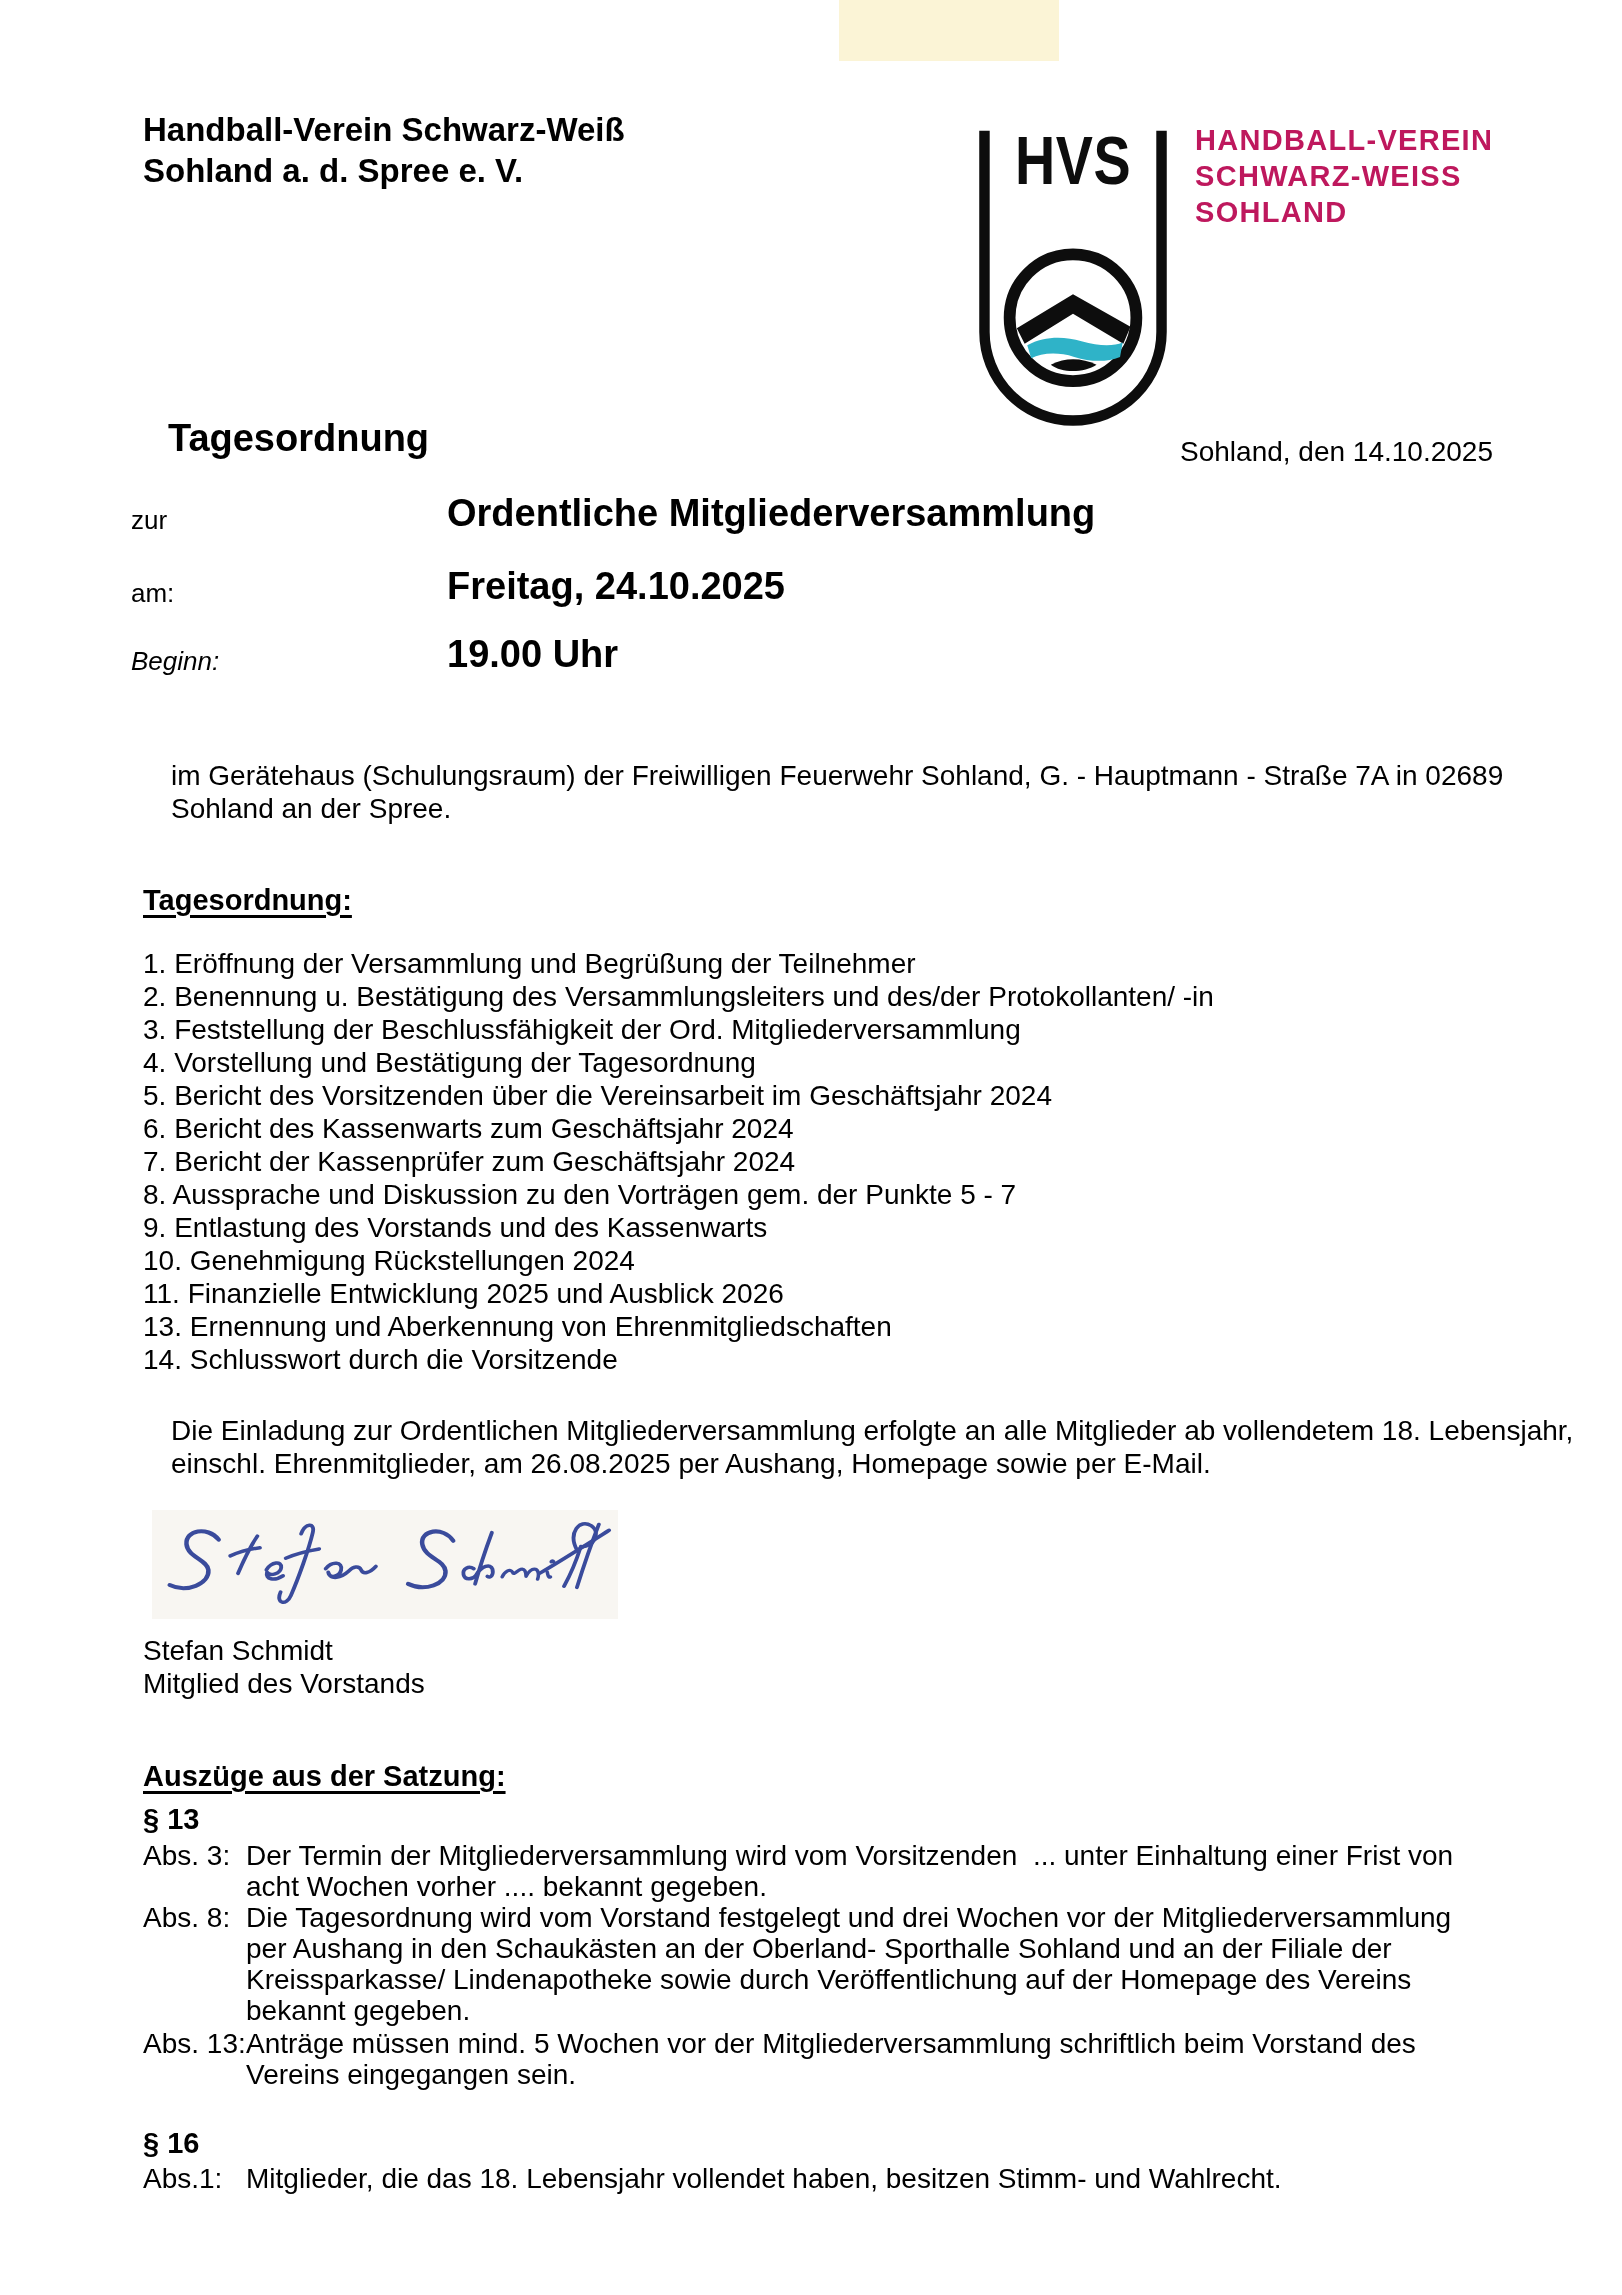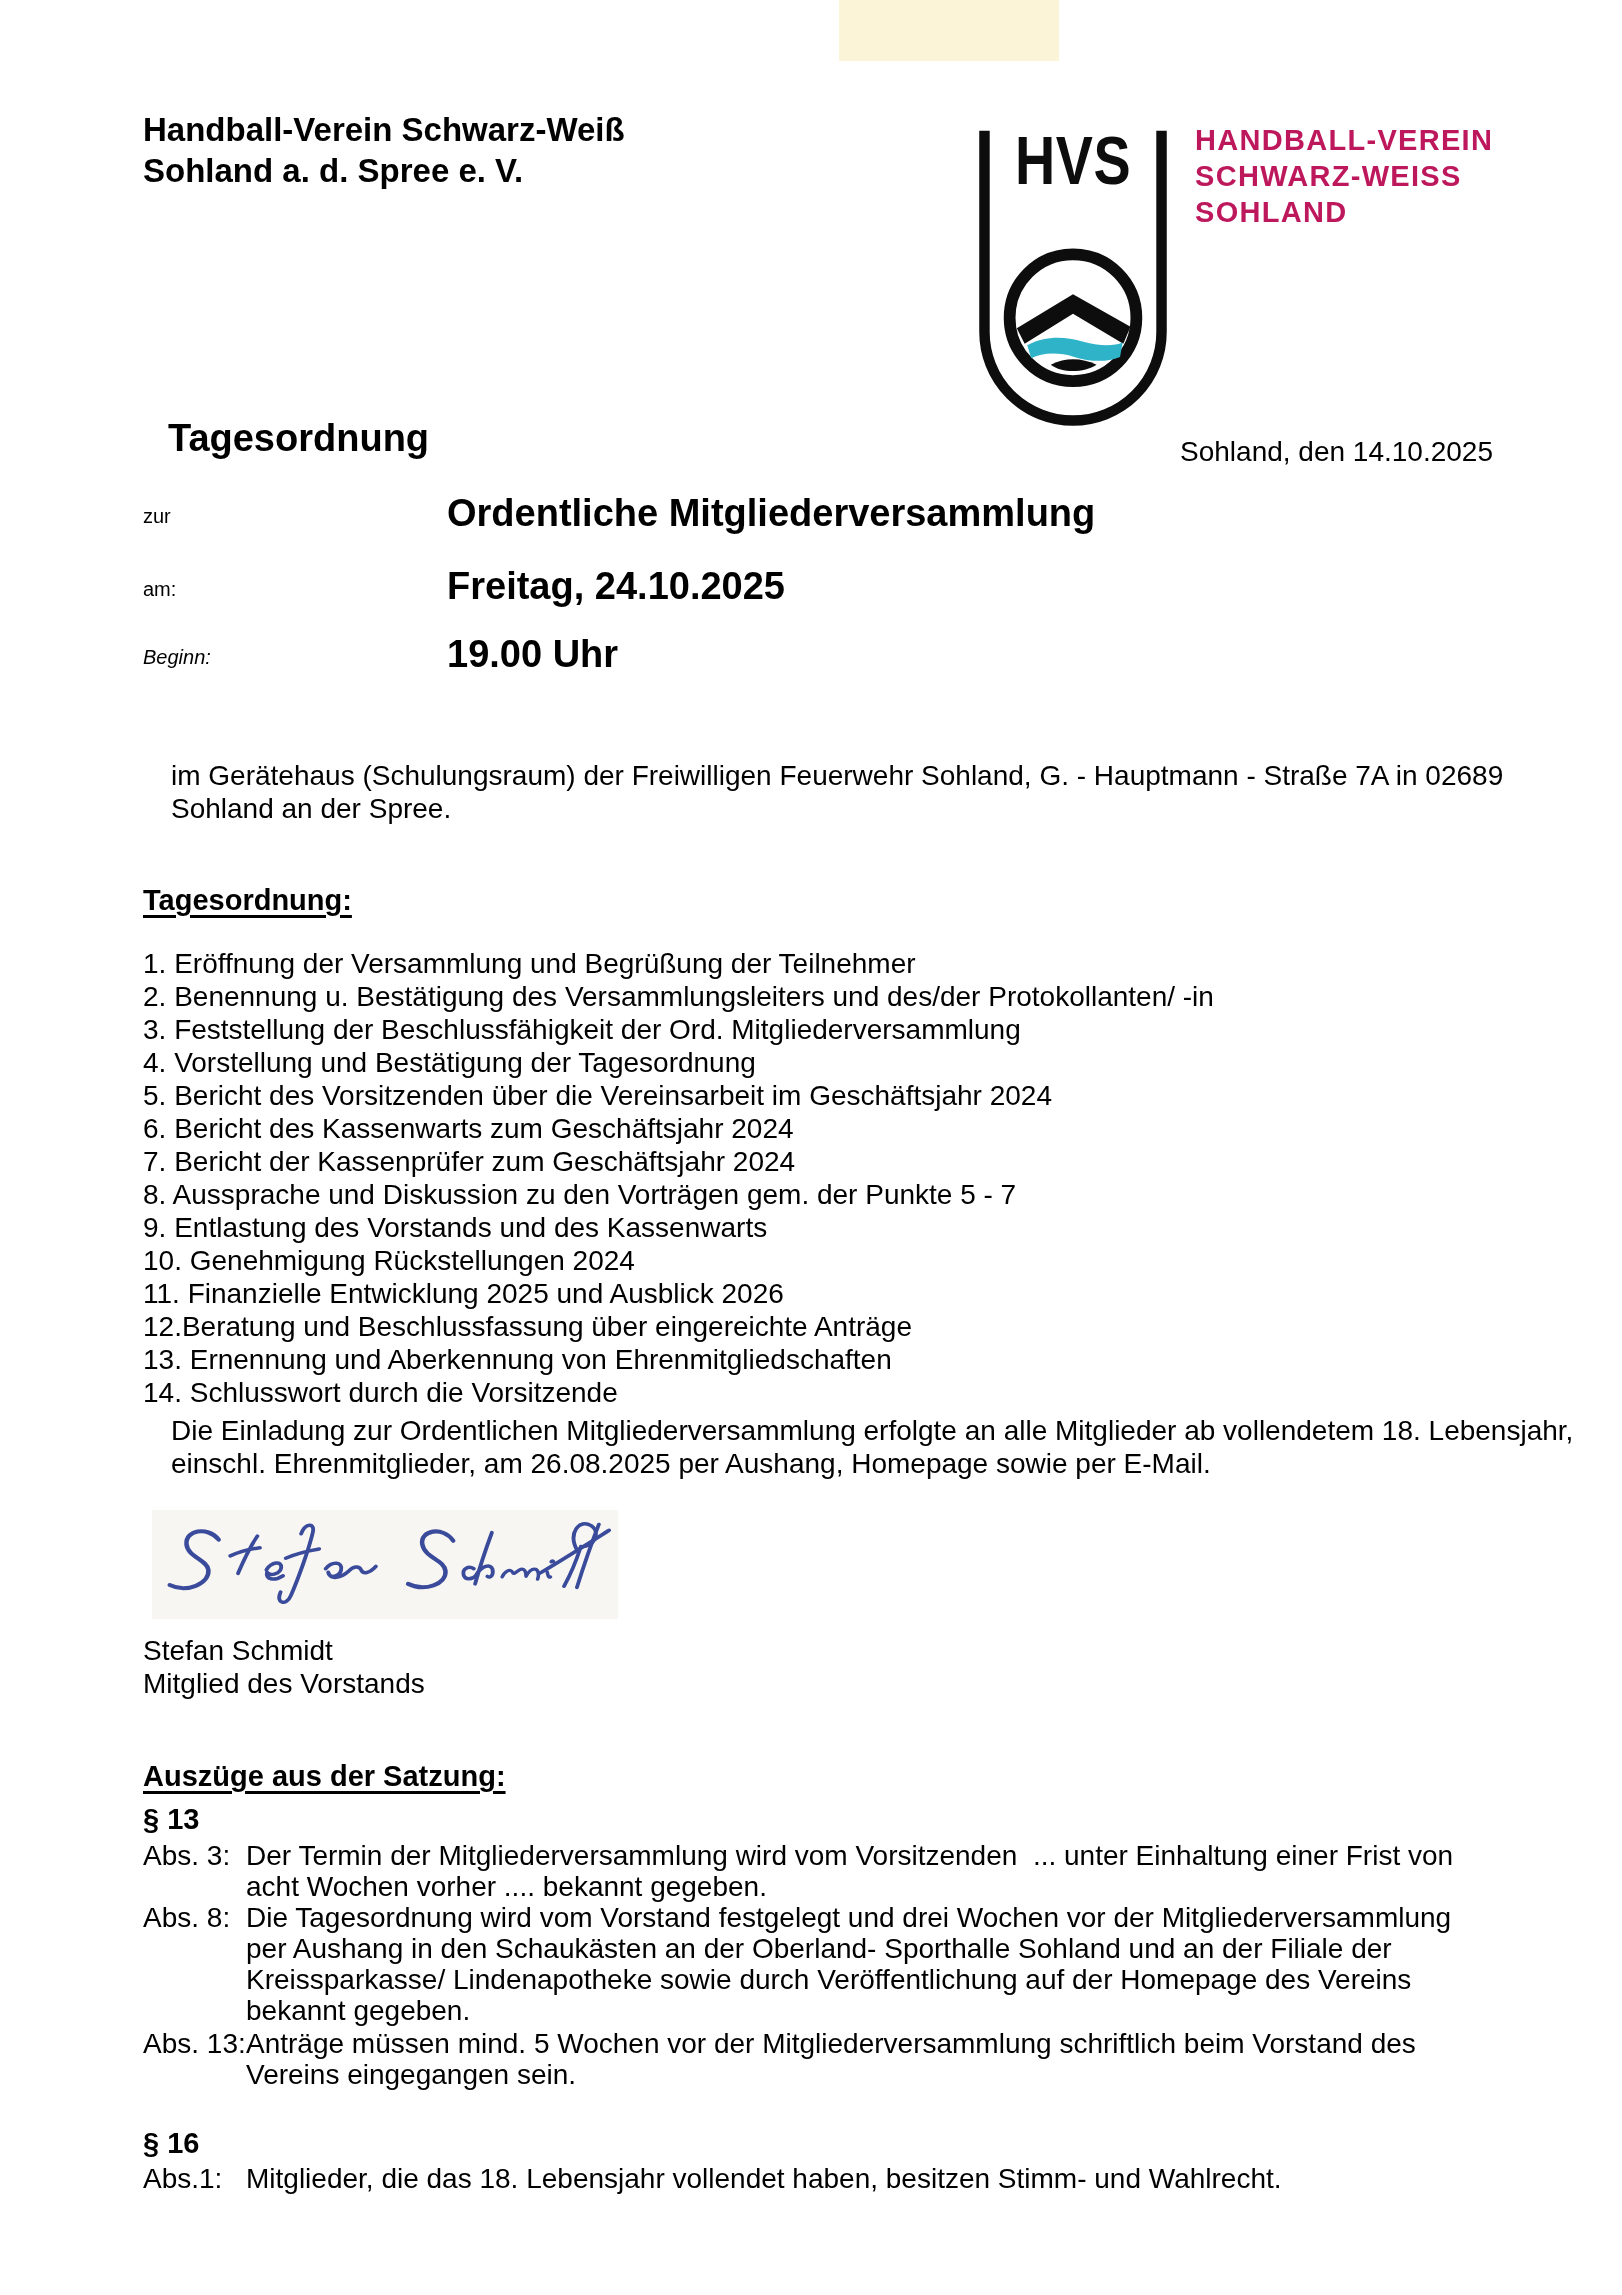--- a/index.html
+++ b/index.html
@@ -14,21 +14,21 @@
   .sender .indent{padding-left:27.5px;}
   
   .highlight{left:839px;top:0;width:220px;height:61px;background:#fbf4d6;}
   
   .emblem{left:975px;top:128px;}
   .wordmark{left:1195px;top:122px;font-size:29px;font-weight:800;line-height:36px;letter-spacing:1.3px;color:#be185d;}
   
   .title{left:143px;top:417px;font-size:38px;font-weight:bold;margin-left:25px;}
   .dateline{left:143px;top:436px;width:1350px;text-align:right;font-size:28px;}
   
-  .lbl{left:143px;font-size:20px;}
+  .lbl{left:131px;font-size:26px;}
   .val{left:447px;font-size:38px;font-weight:bold;}
   
   .body-par{font-size:28px;line-height:33px;margin-left:28px;}
   .venue{left:143px;top:759px;width:1472px;}
   .agenda-heading{left:143px;top:884px;font-size:29px;font-weight:bold;text-decoration:underline;text-decoration-thickness:2.6px;text-underline-offset:5.2px;}
   .agenda{left:143px;top:947px;font-size:28px;line-height:33px;}
   .agenda div{white-space:nowrap;}
   .invitation{left:143px;top:1414px;width:1472px;}
   
   .sig-bg{left:152px;top:1510px;width:466px;height:109px;background:#f8f6f2;}
@@ -91,21 +91,20 @@
     <div>2. Benennung u. Bestätigung des Versammlungsleiters und des/der Protokollanten/ -in</div>
     <div>3. Feststellung der Beschlussfähigkeit der Ord. Mitgliederversammlung</div>
     <div>4. Vorstellung und Bestätigung der Tagesordnung</div>
     <div>5. Bericht des Vorsitzenden über die Vereinsarbeit im Geschäftsjahr 2024</div>
     <div>6. Bericht des Kassenwarts zum Geschäftsjahr 2024</div>
     <div>7. Bericht der Kassenprüfer zum Geschäftsjahr 2024</div>
     <div>8. Aussprache und Diskussion zu den Vorträgen gem. der Punkte 5 - 7</div>
     <div>9. Entlastung des Vorstands und des Kassenwarts</div>
     <div>10. Genehmigung Rückstellungen 2024</div>
     <div>11. Finanzielle Entwicklung 2025 und Ausblick 2026</div>
-    <div>12.Beratung und Beschlussfassung über eingereichte Anträge</div>
     <div>13. Ernennung und Aberkennung von Ehrenmitgliedschaften</div>
     <div>14. Schlusswort durch die Vorsitzende</div>
   </div>
 
   <div class="abs body-par pre invitation">Die Einladung zur Ordentlichen Mitgliederversammlung erfolgte an alle Mitglieder ab vollendetem 18. Lebensjahr,
 einschl. Ehrenmitglieder, am 26.08.2025 per Aushang, Homepage sowie per E-Mail.</div>
 
   <div class="abs sig-bg"></div>
   <svg class="abs sig" width="451" height="99" viewBox="0 0 700 170" preserveAspectRatio="none">
     <g fill="none" stroke-linecap="round" stroke-linejoin="round" stroke="#3a4b9c">

